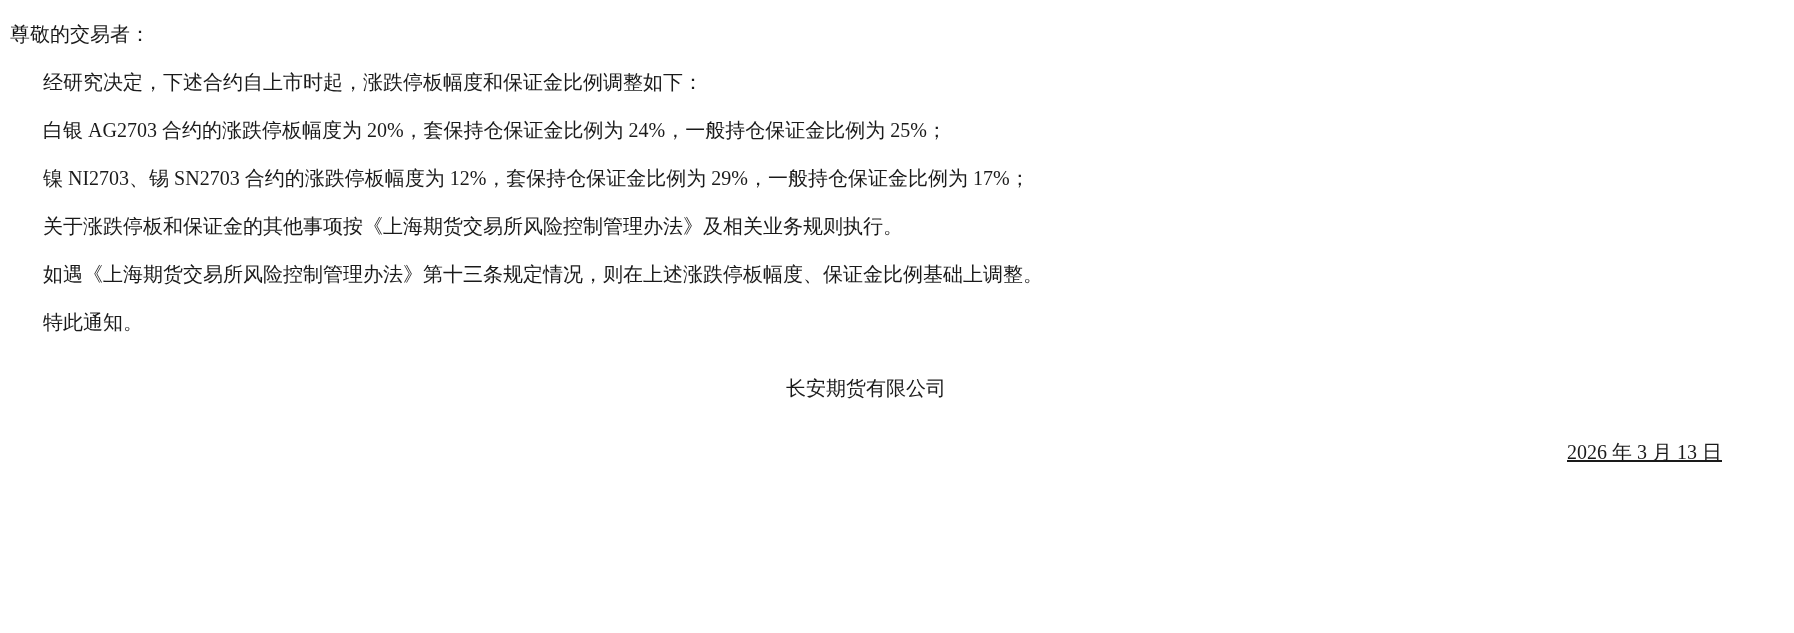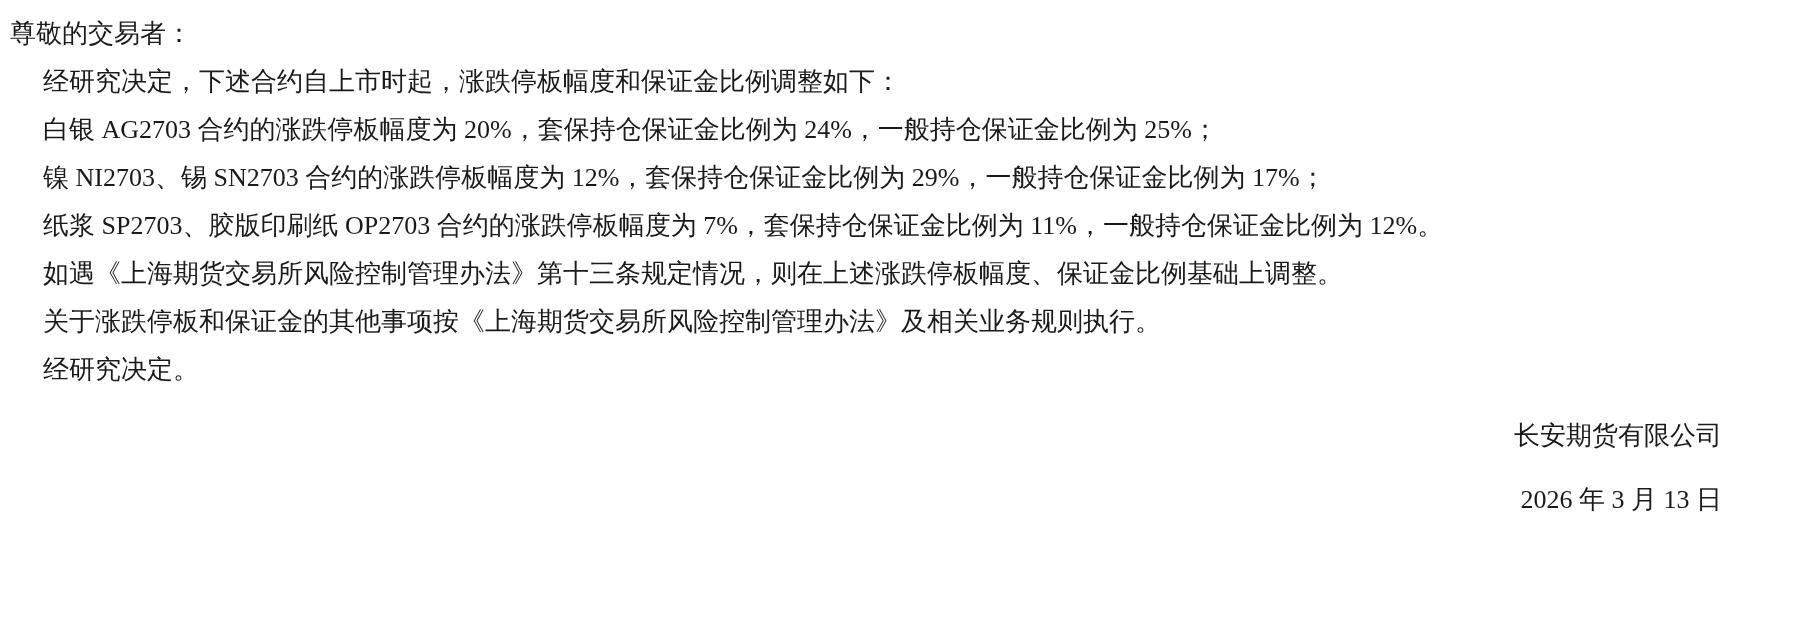--- a/index.html
+++ b/index.html
@@ -8,59 +8,59 @@
     background: #ffffff;
   }
   .page {
     position: relative;
     width: 1732px;
     height: 633px;
     box-sizing: border-box;
     background: #ffffff;
     color: #1a1a1a;
     font-family: "Liberation Serif", "DejaVu Serif", serif;
-    font-size: 26px;
+    font-size: 20px;
     line-height: 48px;
     padding: 10px 10px 0 10px;
     overflow: hidden;
   }
   .page p {
     margin: 0;
     padding: 0;
     white-space: nowrap;
   }
   .salutation {
     text-indent: 0;
   }
   .body-line {
     text-indent: 33px;
   }
   .signature {
-    text-align: right;
+    text-align: center;
     padding-right: 78px;
     margin-top: 18px !important;
   }
   .date {
     text-align: right;
     padding-right: 74px;
     margin-top: 16px !important;
+    text-decoration: underline;
   }
 </style>
 </head>
 <body>
 
 <div class="page">
   <p class="salutation">尊敬的交易者：</p>
 
   <div>
       <p class="body-line">经研究决定，下述合约自上市时起，涨跌停板幅度和保证金比例调整如下：</p>
       <p class="body-line">白银 AG2703 合约的涨跌停板幅度为 20%，套保持仓保证金比例为 24%，一般持仓保证金比例为 25%；</p>
       <p class="body-line">镍 NI2703、锡 SN2703 合约的涨跌停板幅度为 12%，套保持仓保证金比例为 29%，一般持仓保证金比例为 17%；</p>
-      <p class="body-line">纸浆 SP2703、胶版印刷纸 OP2703 合约的涨跌停板幅度为 7%，套保持仓保证金比例为 11%，一般持仓保证金比例为 12%。</p>
+      <p class="body-line">关于涨跌停板和保证金的其他事项按《上海期货交易所风险控制管理办法》及相关业务规则执行。</p>
       <p class="body-line">如遇《上海期货交易所风险控制管理办法》第十三条规定情况，则在上述涨跌停板幅度、保证金比例基础上调整。</p>
-      <p class="body-line">关于涨跌停板和保证金的其他事项按《上海期货交易所风险控制管理办法》及相关业务规则执行。</p>
-      <p class="body-line">经研究决定。</p>
+      <p class="body-line">特此通知。</p>
     </div>
 
   <p class="signature">长安期货有限公司</p>
 
   <p class="date">2026 年 3 月 13 日</p>
 </div>
 
 </body></html>

